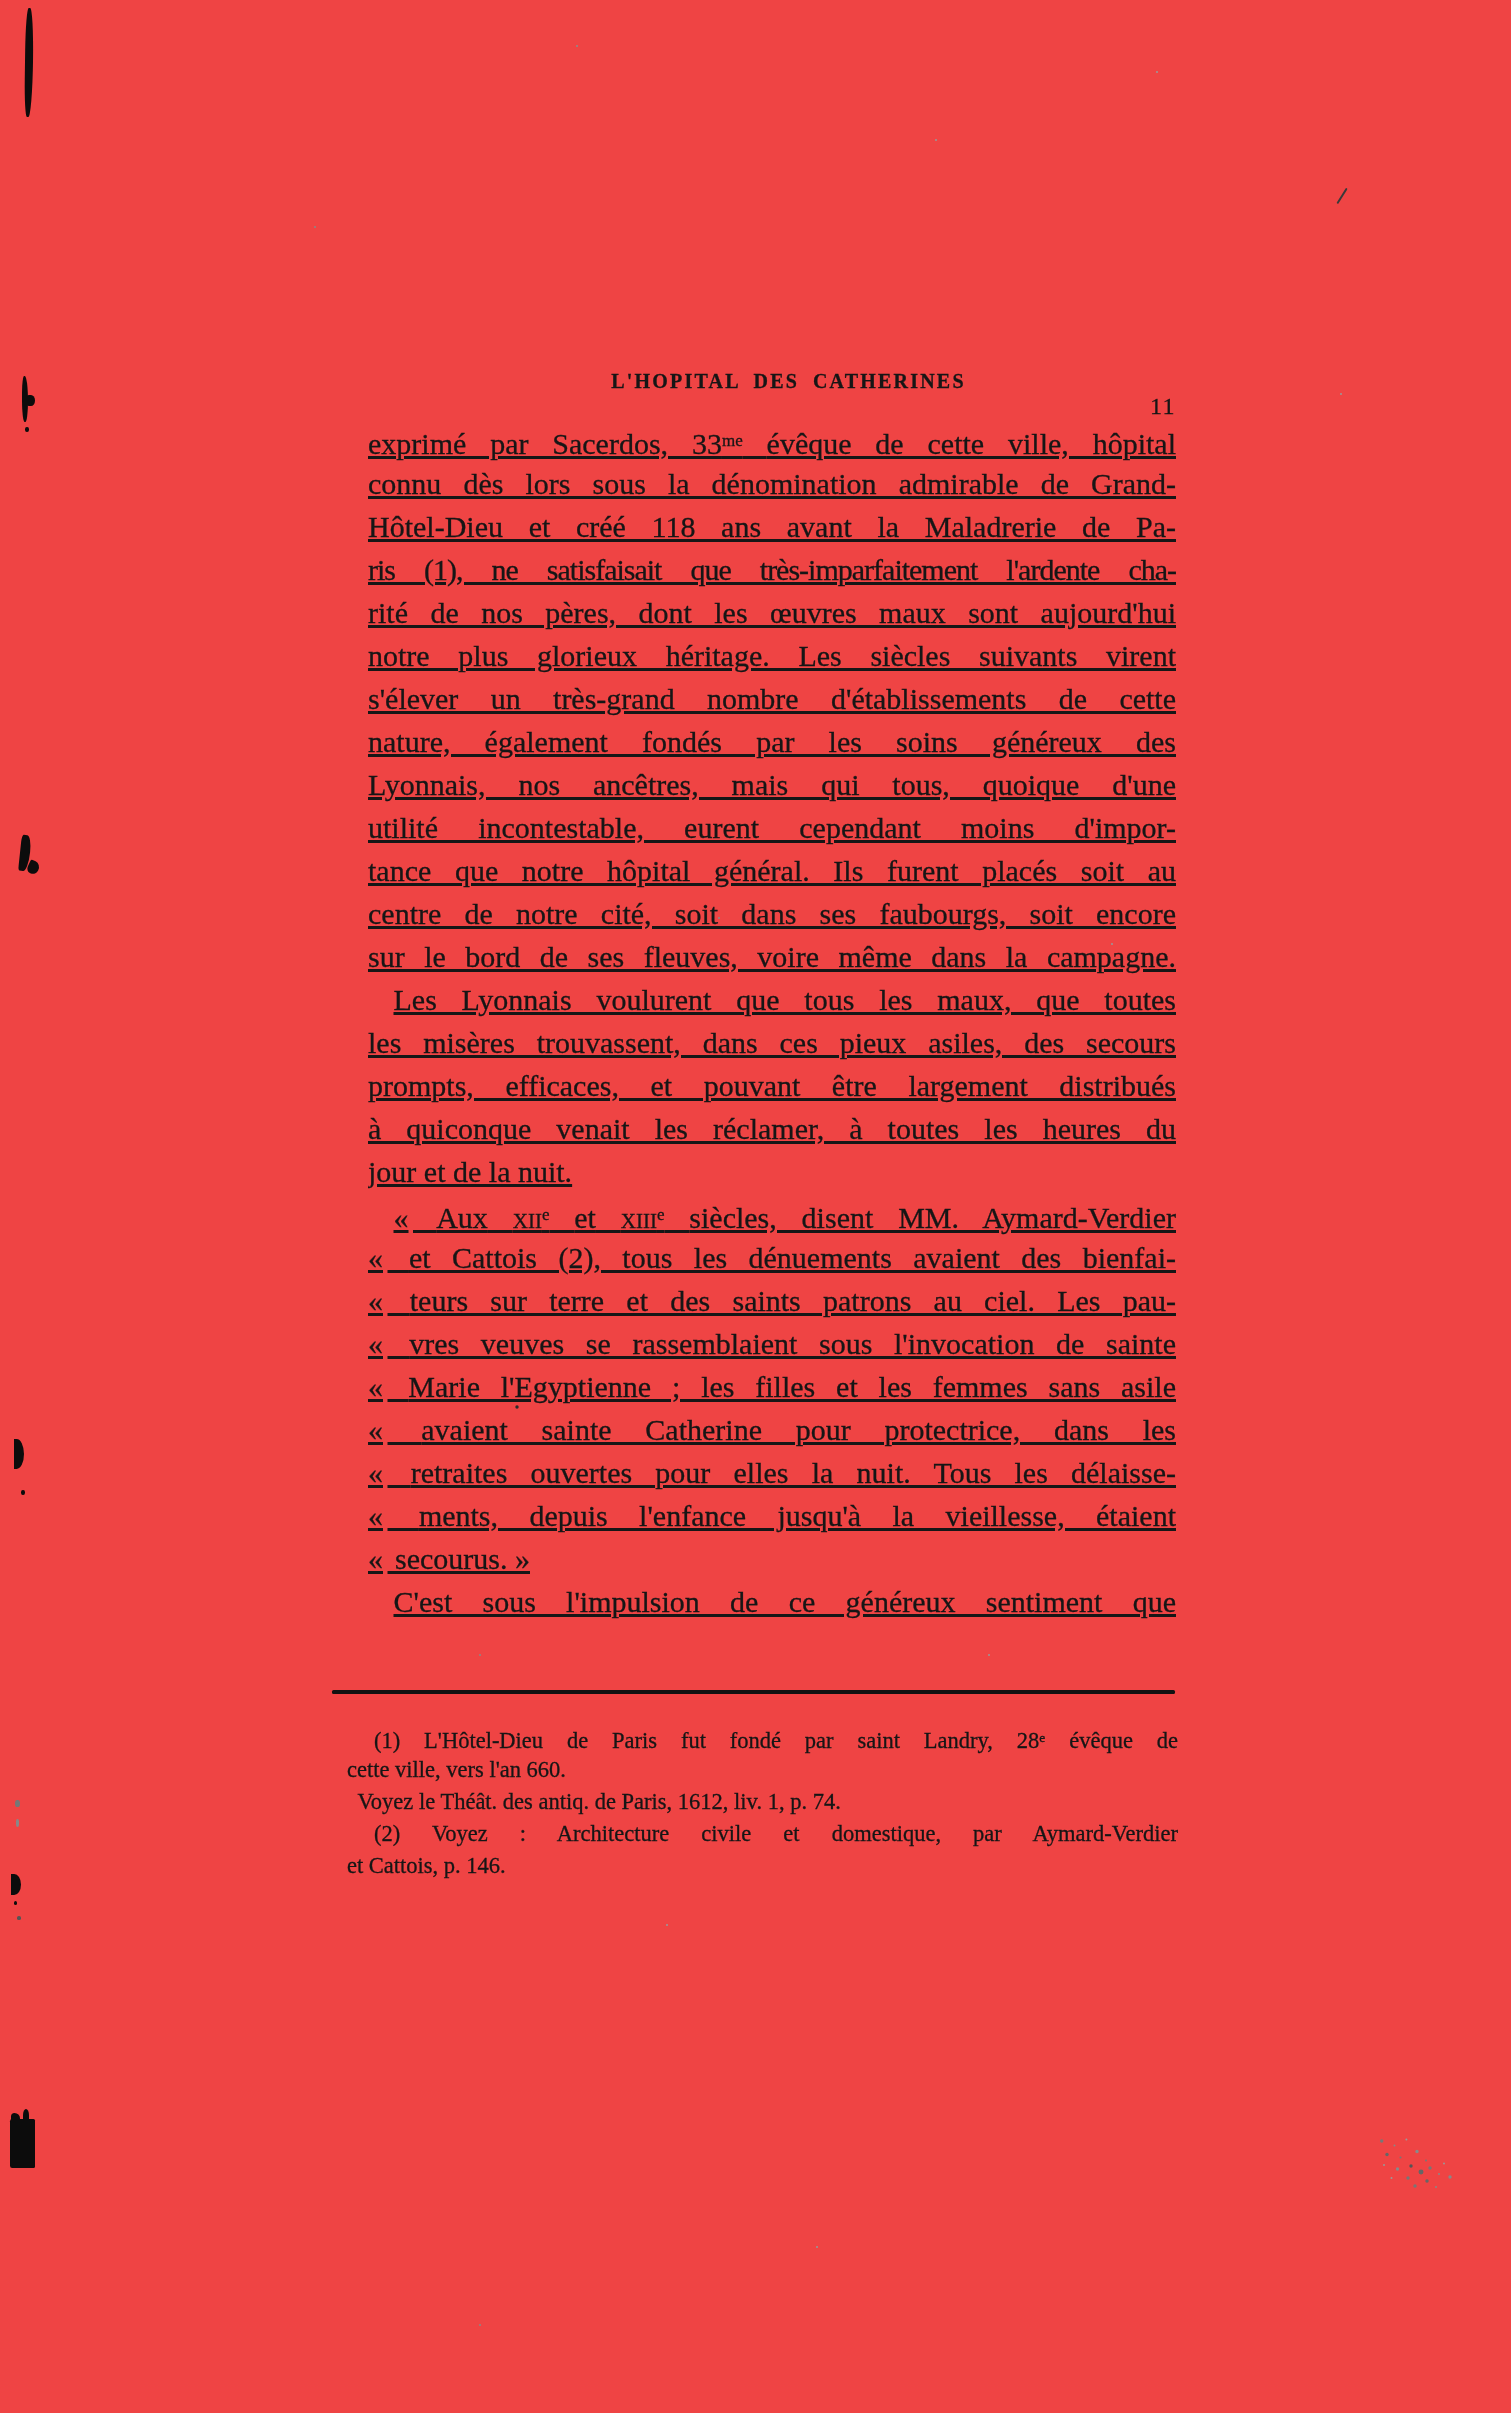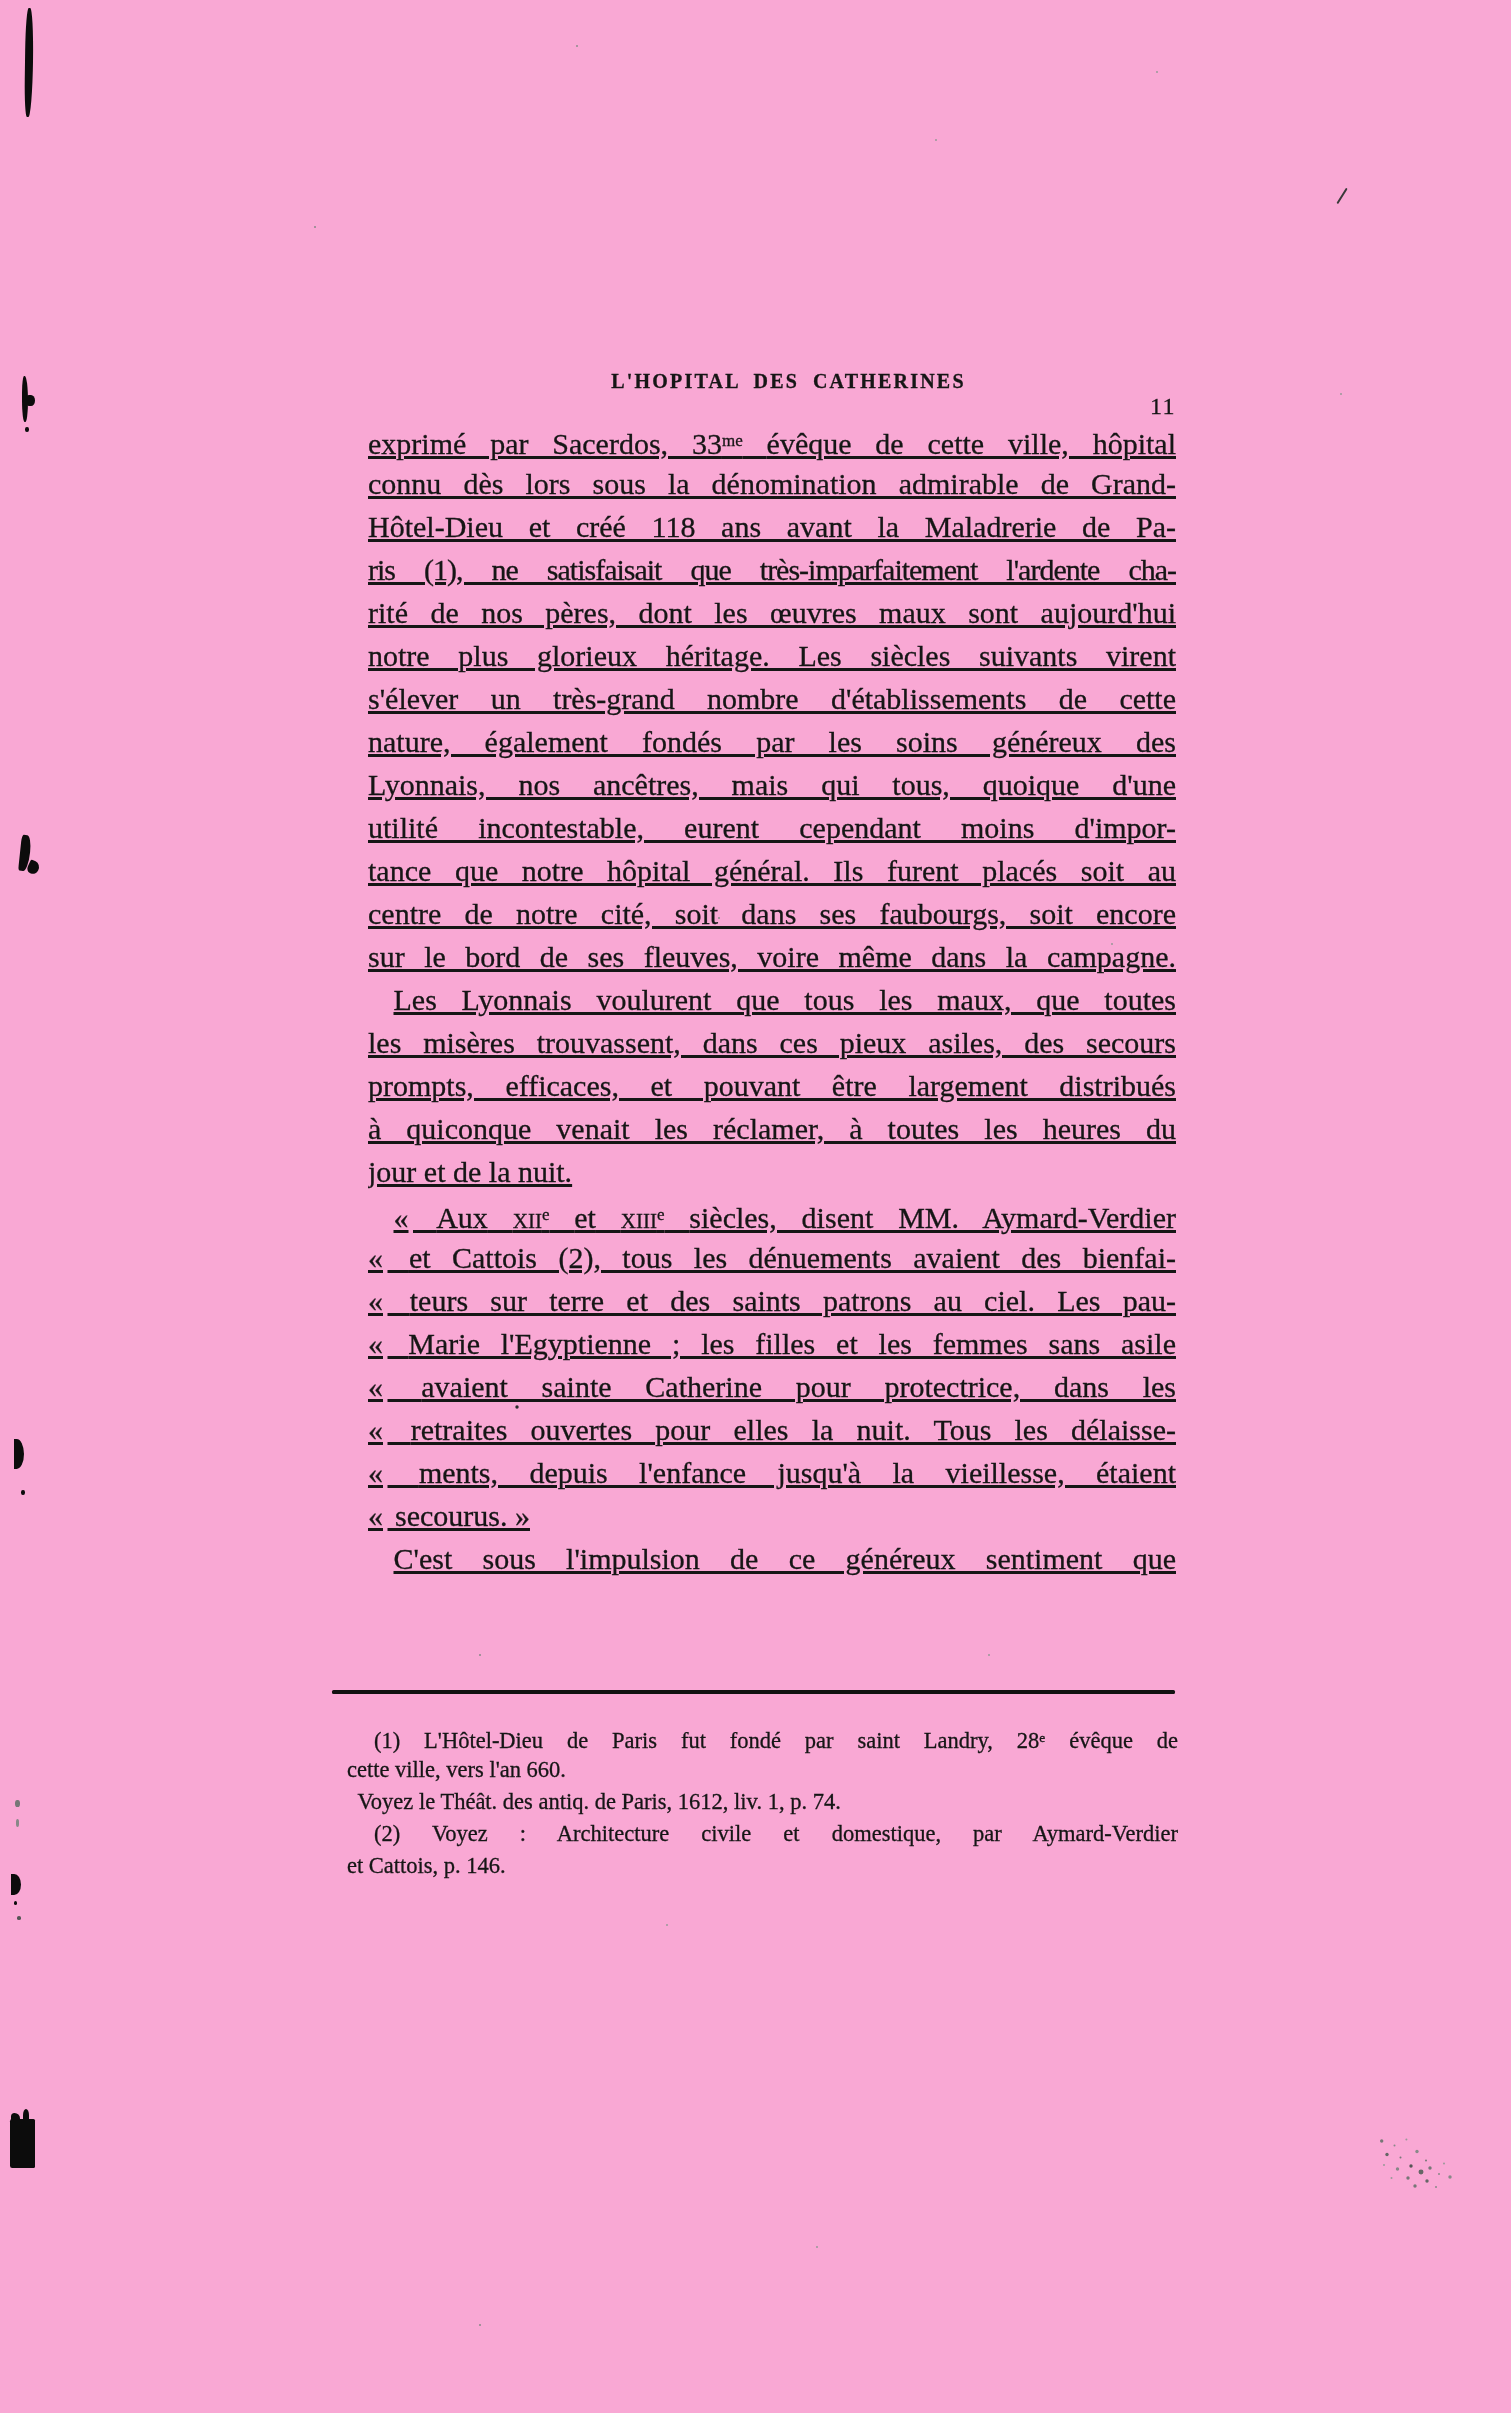--- a/index.html
+++ b/index.html
@@ -1,19 +1,19 @@
 <!DOCTYPE html>
 <html style="font-size:12px"><head>
 <meta charset="utf-8">
 <style>
   html,body{margin:0;padding:0;background:#e8e8e8;}
   .page{
     position:relative;
     width:1511px;height:2413px;
-    background:#f9a8d4;
+    background:#ef4444;
     color:#161616;
     font-family:"Liberation Serif","DejaVu Serif",serif;
     -webkit-text-stroke:0.3px #161616;
     overflow:hidden;
   }
   
   .running-header{position:absolute;left:368px;top:370px;width:808px;height:36px;}
   .header-title{
     position:absolute;left:0;right:0;text-align:center;
     font-weight:bold;font-size:20px;letter-spacing:2.2px;word-spacing:6.7px;
@@ -89,20 +89,21 @@
 
     <div class="line j indent">Les Lyonnais voulurent que tous les maux, que toutes</div>
     <div class="line j">les misères trouvassent, dans ces pieux asiles, des secours</div>
     <div class="line j">prompts, efficaces, et pouvant être largement distribués</div>
     <div class="line j">à quiconque venait les réclamer, à toutes les heures du</div>
     <div class="line last">jour et de la nuit.</div>
 
     <div class="line j indent"><span class="qmark">«</span> <span>Aux</span> <span class="sc">xii</span><span class="sup">e</span> <span>et</span> <span class="sc">xiii</span><span class="sup">e</span> <span>siècles, disent MM. Aymard-Verdier</span></div>
     <div class="line j"><span class="qmark">«</span> <span>et Cattois (2), tous les dénuements avaient des bienfai-</span></div>
     <div class="line j"><span class="qmark">«</span> <span>teurs sur terre et des saints patrons au ciel. Les pau-</span></div>
+    <div class="line j"><span class="qmark">«</span> <span>vres veuves se rassemblaient sous l'invocation de sainte</span></div>
     <div class="line j"><span class="qmark">«</span> <span>Marie l'Egyptienne ; les filles et les femmes sans asile</span></div>
     <div class="line j"><span class="qmark">«</span> <span>avaient sainte Catherine pour protectrice, dans les</span></div>
     <div class="line j"><span class="qmark">«</span> <span>retraites ouvertes pour elles la nuit. Tous les délaisse-</span></div>
     <div class="line j"><span class="qmark">«</span> <span>ments, depuis l'enfance jusqu'à la vieillesse, étaient</span></div>
     <div class="line last"><span class="qmark">«</span> <span>secourus. »</span></div>
 
     <div class="line j indent">C'est sous l'impulsion de ce généreux sentiment que</div>
   </div>
 
   <div class="footnote-rule"></div>

